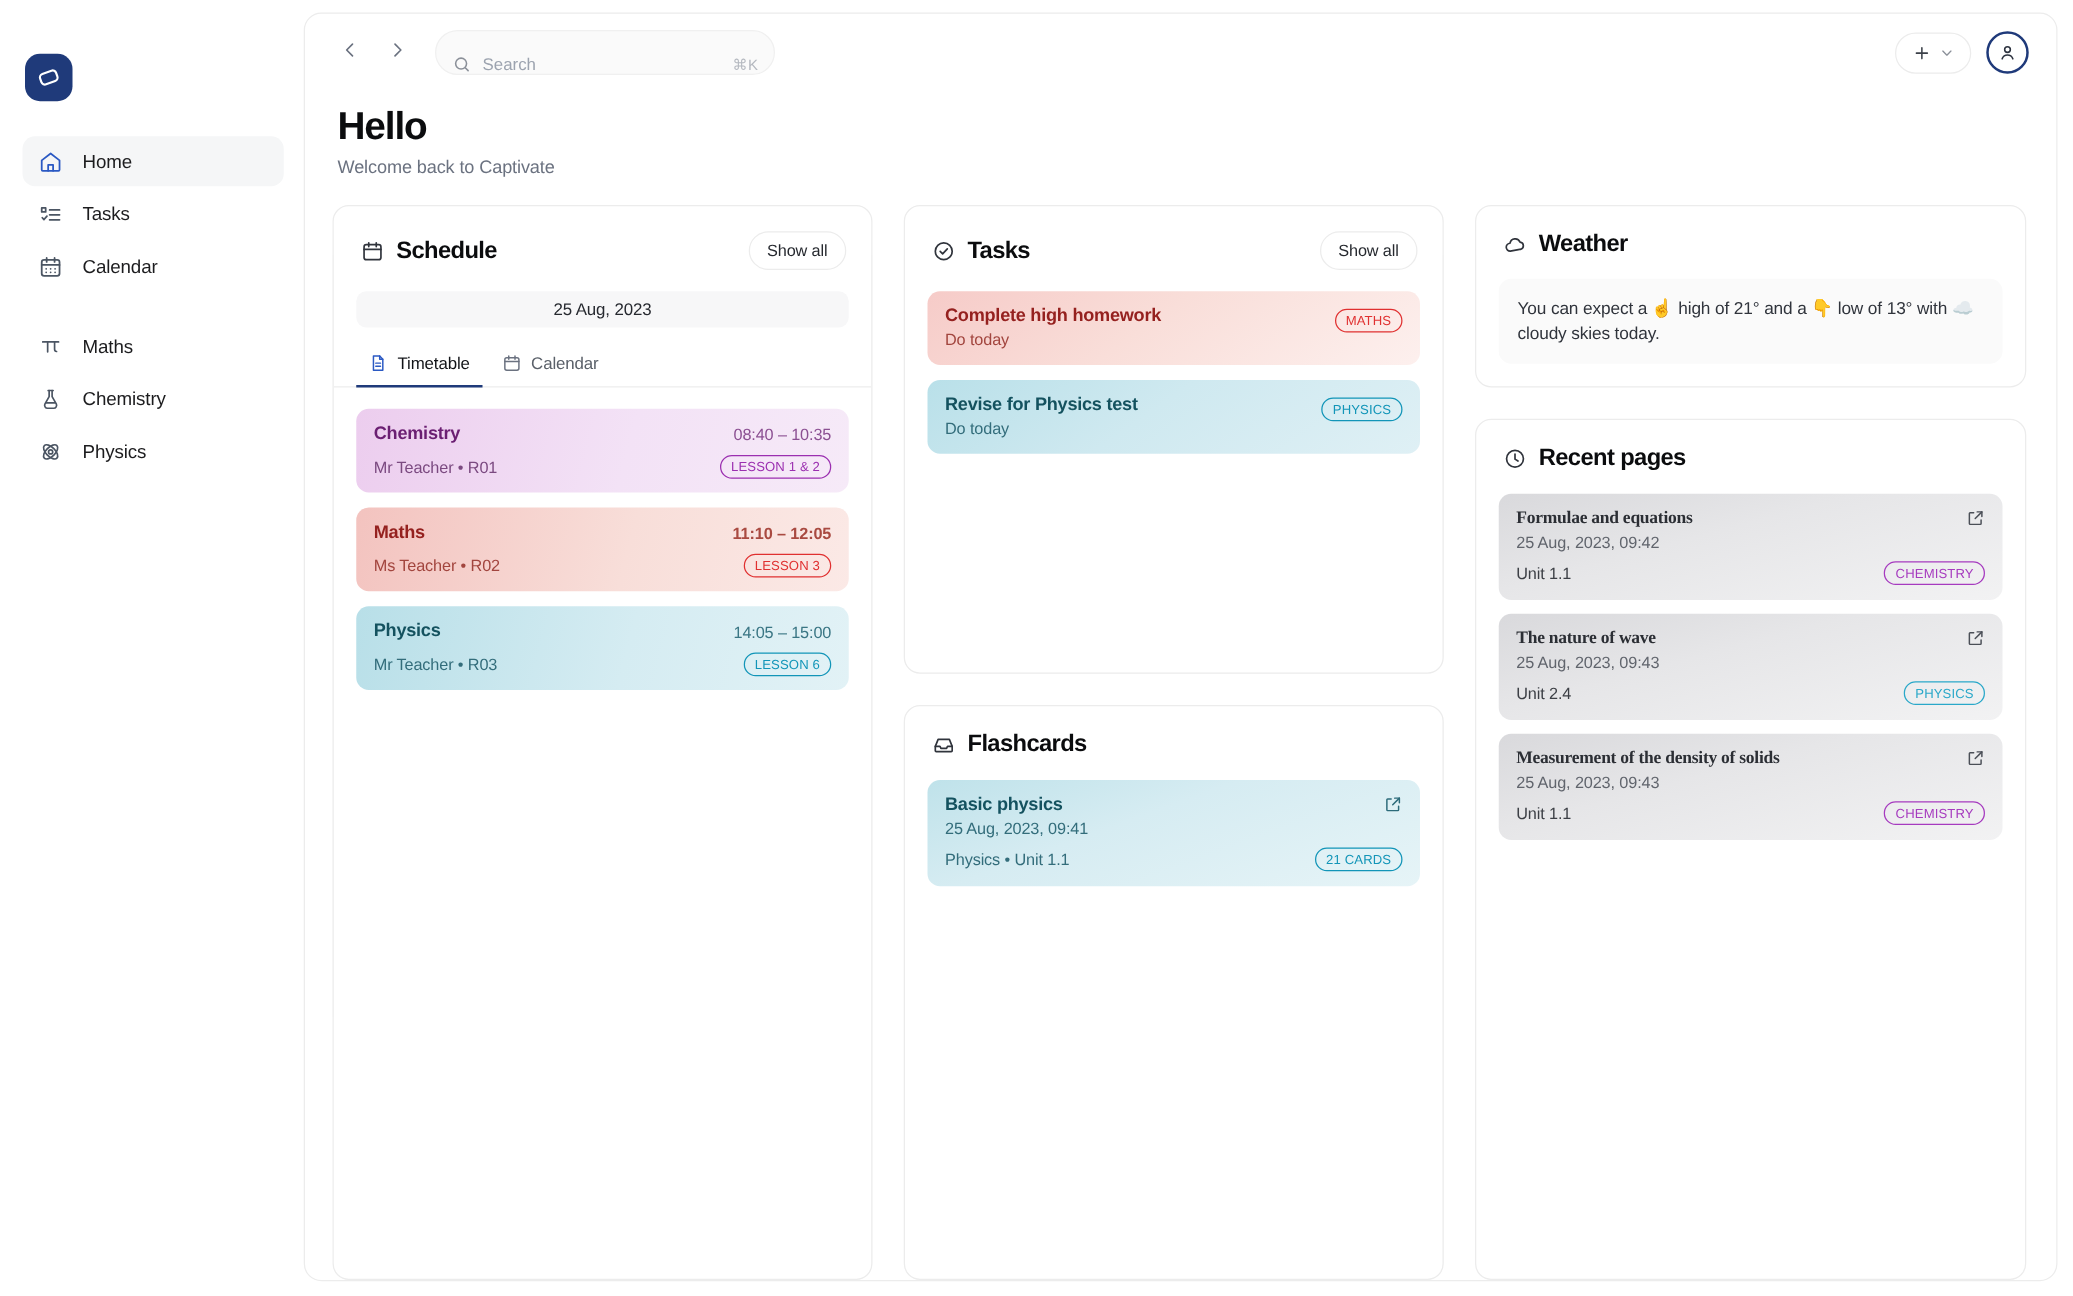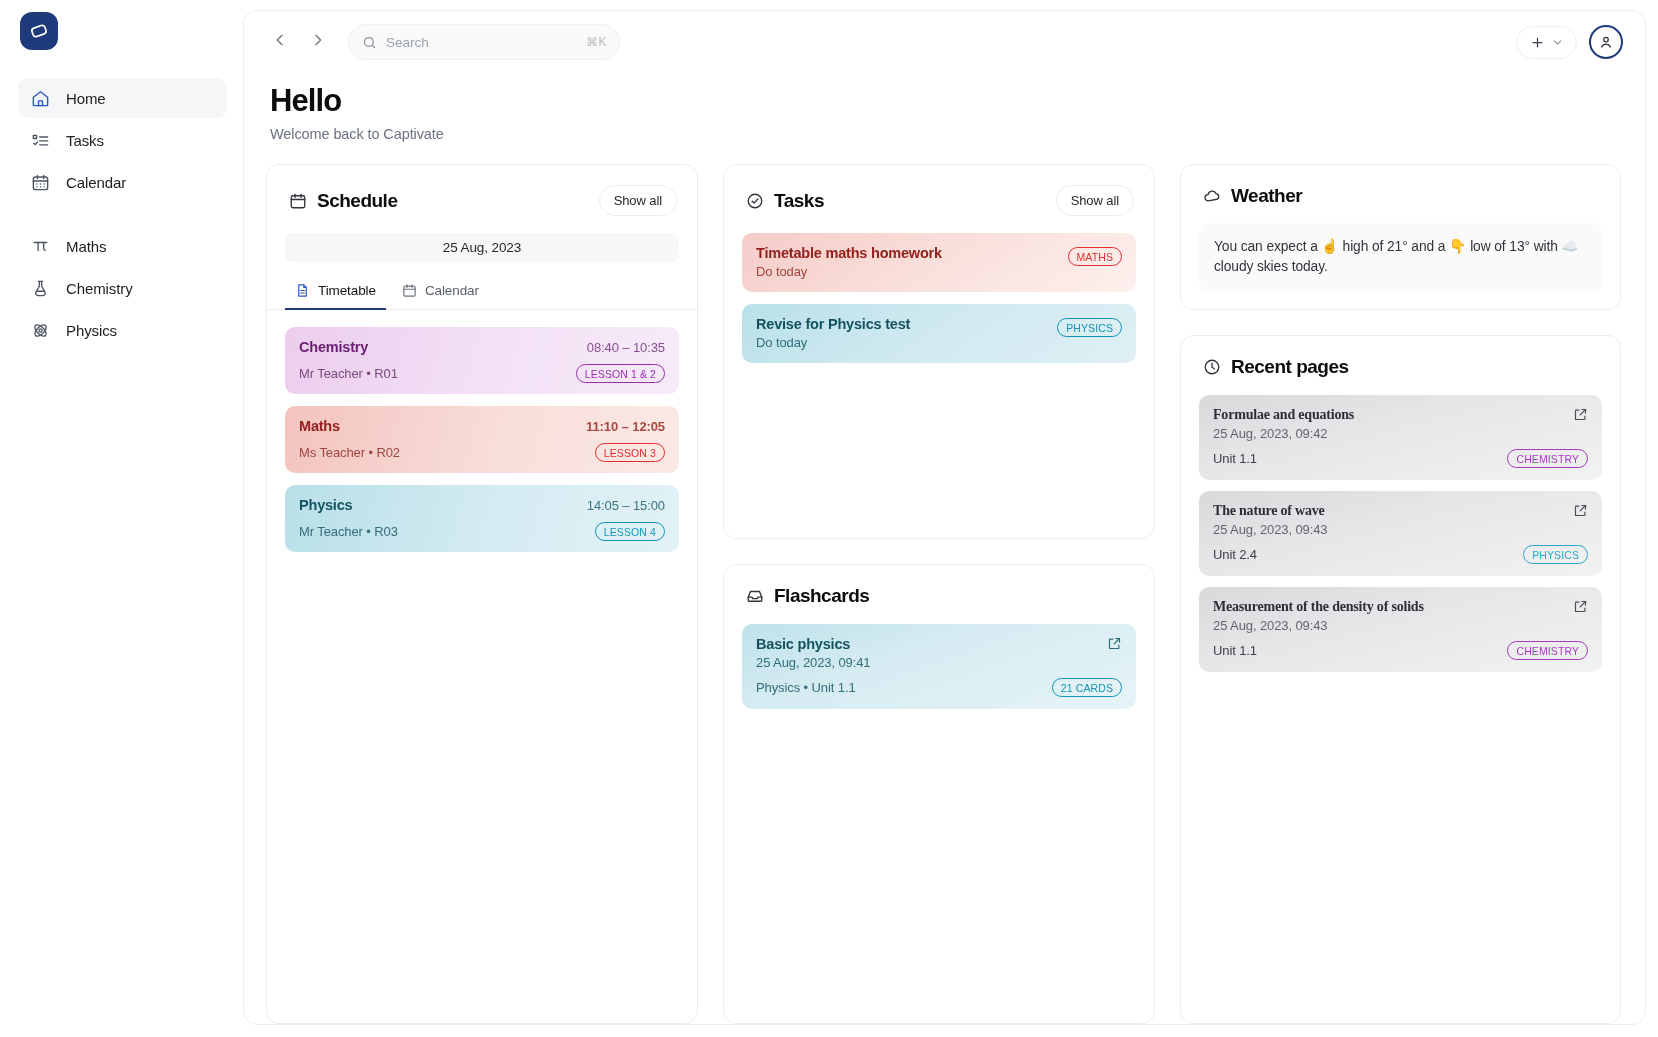--- a/index.html
+++ b/index.html
@@ -11,21 +11,21 @@
     -webkit-font-smoothing: antialiased;
   }
 
   .app { display: flex; width: 1658px; height: 1037px; background:#fff; }
 
   
   .sidebar {
     width: 243px; flex: 0 0 243px;
     height: 1037px;
     background: #ffffff;
-    padding: 8px 16px 24px 18px;
+    padding: 39px 16px 24px 18px;
     display: flex; flex-direction: column;
   }
   .logo {
     width: 38px; height: 38px; border-radius: 12px;
     background: #1f3a7a;
     display: flex; align-items: center; justify-content: center;
     margin: 4px 0 28px 2px;
   }
   .logo svg { display:block; }
 
@@ -69,21 +69,21 @@
     width: 28px; height: 28px; border-radius: 8px;
     display:flex; align-items:center; justify-content:center;
     color:#6b7280; cursor:pointer;
   }
   .search {
     margin-left: 6px;
     width: 272px; height: 36px;
     background: #fafafa;
     border: 1px solid #f0f0f0;
     border-radius: 999px;
-    display: flex; align-items: center;
+    display: flex; align-items: flex-end;
     padding: 0 12px 0 13px;
     gap: 9px;
   }
   .search input {
     border: 0; outline: 0; background: transparent;
     font-family: inherit; font-size: 13.5px; color: #1c1c1e;
     flex: 1; padding: 0;
   }
   .search input::placeholder { color: #9ca3af; }
   .search .kbd { font-size: 12px; color: #b5b9c0; letter-spacing: 0.5px; }
@@ -458,21 +458,21 @@
                   <span class="pill">LESSON 3</span>
                 </div>
               </div>
               <div class="lesson blue">
                 <div class="lesson-row">
                   <span class="lesson-name">Physics</span>
                   <span class="lesson-time">14:05 – 15:00</span>
                 </div>
                 <div class="lesson-row">
                   <span class="lesson-meta">Mr Teacher • R03</span>
-                  <span class="pill">LESSON 4</span>
+                  <span class="pill">LESSON 6</span>
                 </div>
               </div>
             </div>
           </section>
         </div>
 
         <div class="col">
           <section class="card card-tasks">
             <div class="card-head">
               <span class="ico">
@@ -480,21 +480,21 @@
                     <circle cx="12" cy="12" r="9"></circle>
                     <path d="m8.2 12.2 2.6 2.6 5-5.4"></path>
                   </svg>
               </span>
               <span class="card-title">Tasks</span>
               <button class="show-all">Show all</button>
             </div>
             <div class="task-list">
               <div class="task red">
                 <div class="task-texts">
-                  <span class="task-title">Timetable maths homework</span>
+                  <span class="task-title">Complete high homework</span>
                   <span class="task-sub">Do today</span>
                 </div>
                 <span class="pill">MATHS</span>
               </div>
               <div class="task blue">
                 <div class="task-texts">
                   <span class="task-title">Revise for Physics test</span>
                   <span class="task-sub">Do today</span>
                 </div>
                 <span class="pill">PHYSICS</span>

